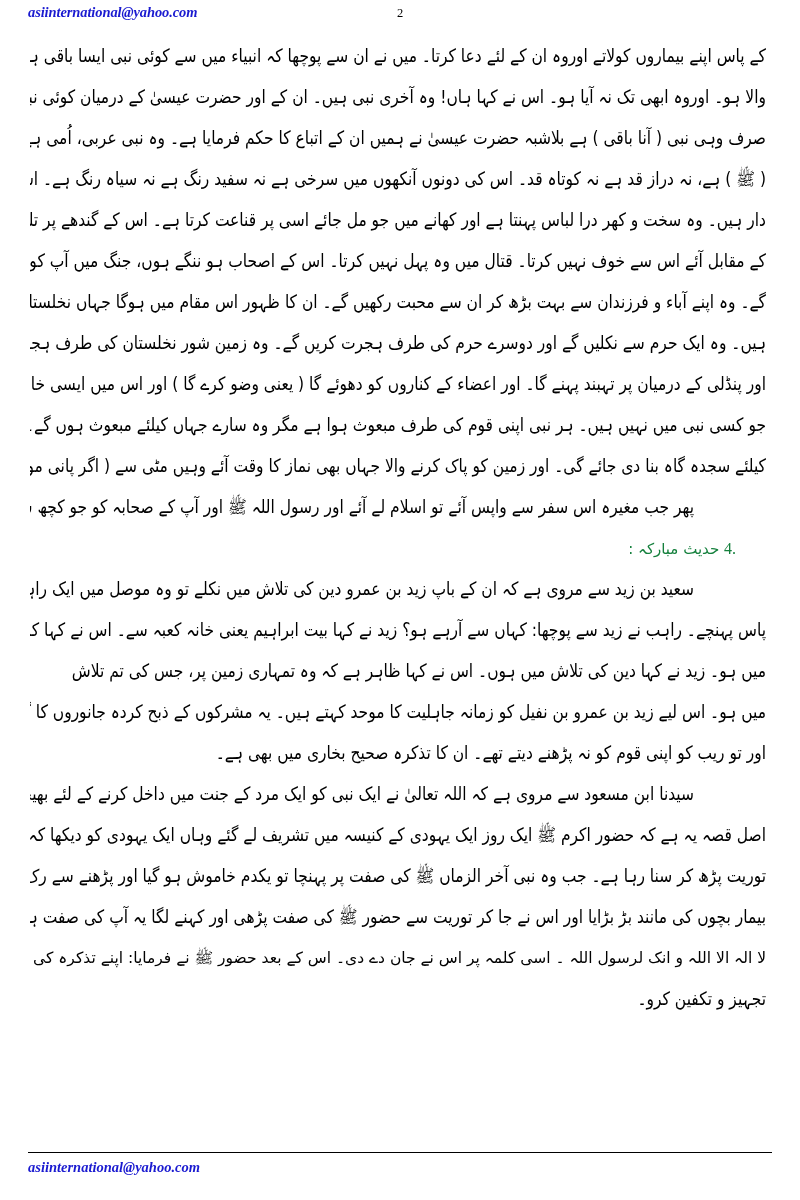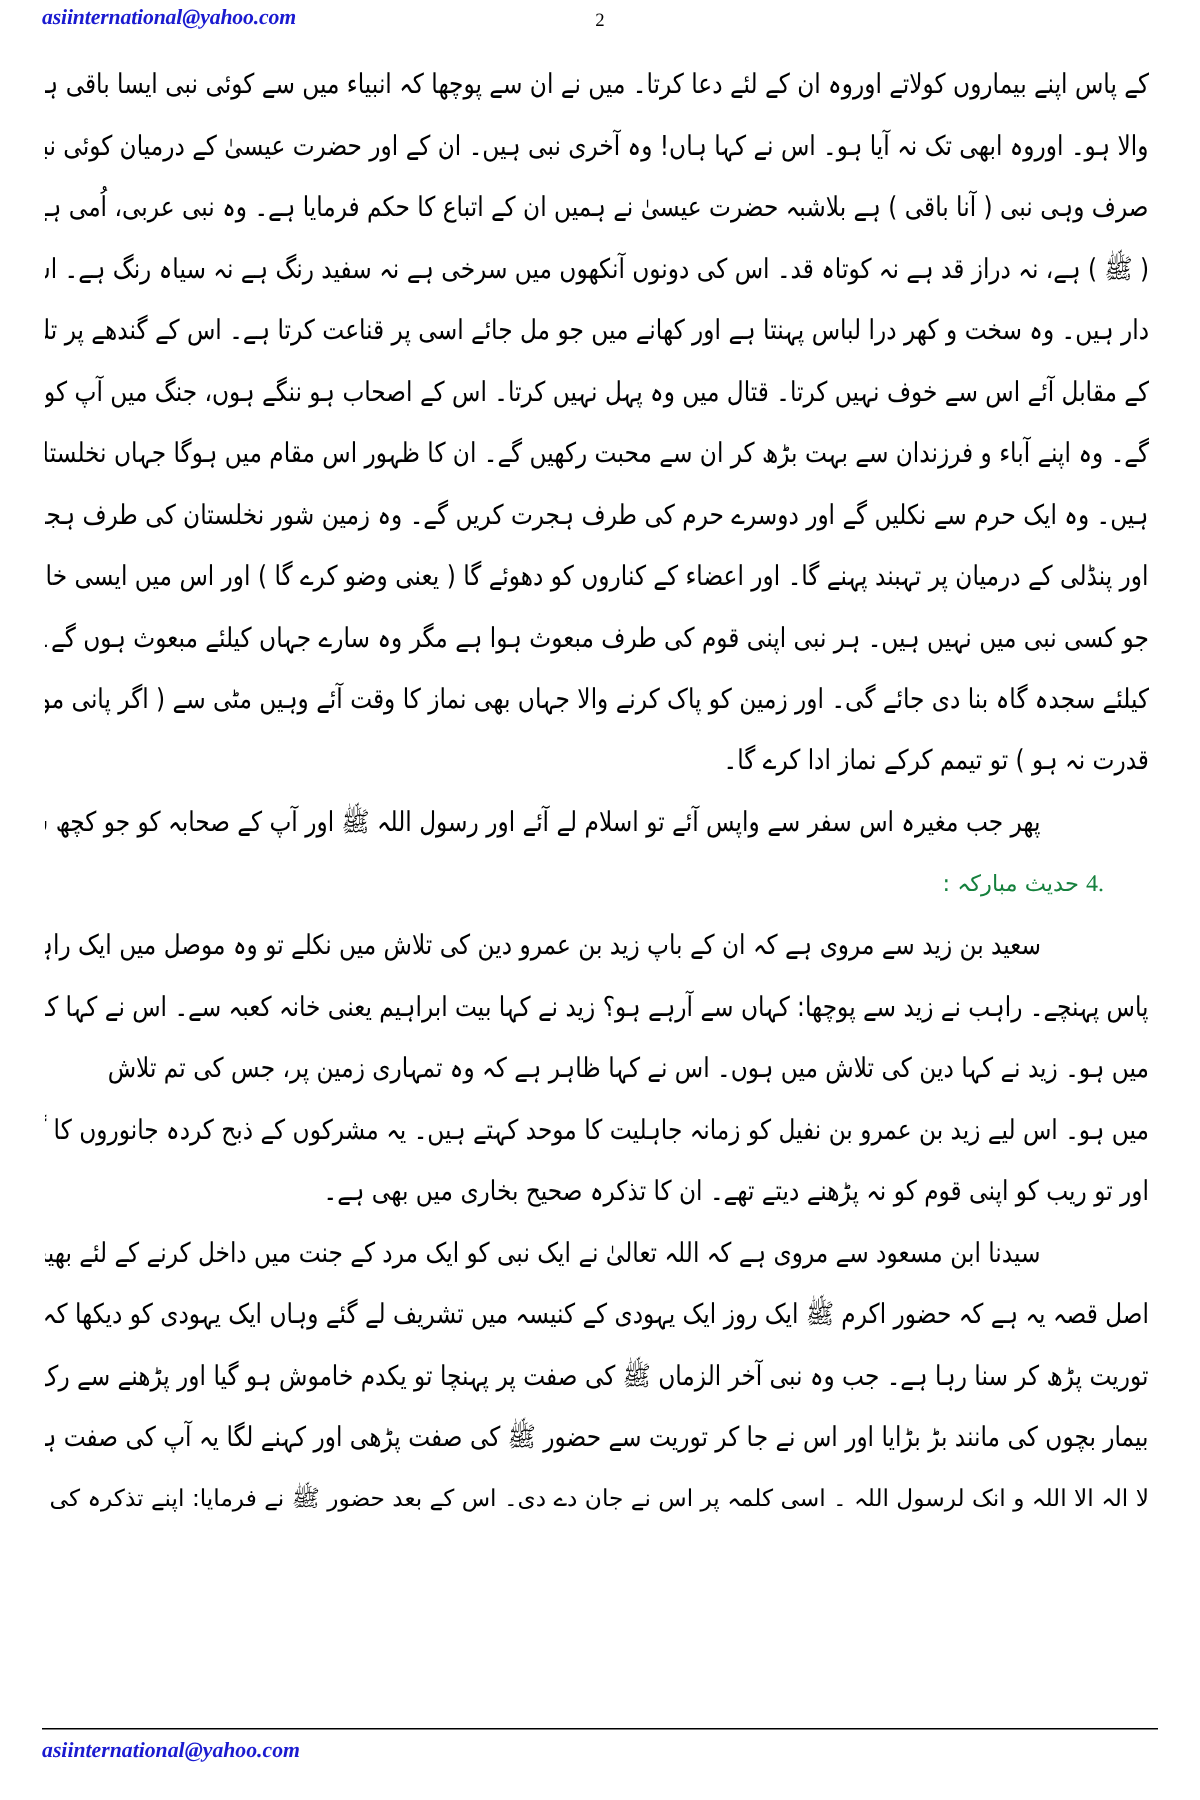--- a/index.html
+++ b/index.html
@@ -200,21 +200,20 @@
       </div>
       <div class="urdu-line stretch">
         <span>اور پنڈلی کے درمیان پر تہبند پہنے گا۔ اور اعضاء کے کناروں کو دھوئے گا ( یعنی وضو کرے گا ) اور اس میں ایسی خاص صفتیں ہوں گی</span>
       </div>
       <div class="urdu-line stretch">
         <span>جو کسی نبی میں نہیں ہیں۔ ہر نبی اپنی قوم کی طرف مبعوث ہوا ہے مگر وہ سارے جہاں کیلئے مبعوث ہوں گے۔ اور ساری زمین اس</span>
       </div>
       <div class="urdu-line stretch">
         <span>کیلئے سجدہ گاہ بنا دی جائے گی۔ اور زمین کو پاک کرنے والا جہاں بھی نماز کا وقت آئے وہیں مٹی سے ( اگر پانی موجود نہ ہو یا</span>
       </div>
-      <div class="urdu-line rtl-right"><span>قدرت نہ ہو ) تو تیمم کرکے نماز ادا کرے گا۔</span></div>
       <div class="urdu-line indent rtl-right"><span>پھر جب مغیرہ اس سفر سے واپس آئے تو اسلام لے آئے اور رسول اللہ ﷺ  اور آپ کے صحابہ کو جو کچھ سنا تھا اس کی خبر دی۔</span></div>
       <div class="heading-line"><span class="num">4.</span><span> حدیث مبارکہ : </span></div>
       <div class="urdu-line indent rtl-right"><span>سعید بن زید سے مروی ہے کہ ان کے باپ زید بن عمرو دین کی تلاش میں نکلے تو وہ موصل میں ایک راہب کے</span></div>
       <div class="urdu-line stretch">
         <span>پاس پہنچے۔ راہب نے زید سے پوچھا:  کہاں سے آرہے ہو؟ زید نے کہا بیت ابراہیم یعنی خانہ کعبہ سے۔ اس نے کہا کس جستجو</span>
       </div>
       <div class="urdu-line stretch">
         <span>میں ہو۔ زید نے کہا دین کی تلاش میں ہوں۔ اس نے کہا ظاہر ہے کہ وہ تمہاری زمین پر، جس کی تم تلاش</span>
       </div>
       <div class="urdu-line stretch">
@@ -225,20 +224,21 @@
       <div class="urdu-line stretch">
         <span>اصل قصہ یہ ہے کہ حضور اکرم ﷺ ایک روز ایک یہودی کے کنیسہ میں تشریف لے گئے وہاں ایک یہودی کو دیکھا کہ وہ اپنی قوم کو</span>
       </div>
       <div class="urdu-line stretch">
         <span>توریت پڑھ کر سنا رہا ہے۔ جب وہ نبی آخر الزماں ﷺ کی صفت پر پہنچا تو یکدم خاموش ہو گیا اور پڑھنے سے رک گیا۔ پھر وہ</span>
       </div>
       <div class="urdu-line stretch">
         <span>بیمار بچوں کی مانند بڑ بڑایا اور اس نے جا کر توریت سے حضور ﷺ کی صفت پڑھی اور کہنے لگا یہ آپ کی صفت ہے۔ اشھد ان</span>
       </div>
       <div class="arabic-line">لا الہ الا اللہ و انک لرسول اللہ ۔ اسی کلمہ پر اس نے جان دے دی۔ اس کے بعد حضور ﷺ نے فرمایا:  اپنے تذکرہ کی</div>
+      <div class="urdu-line rtl-right"><span>تجہیز و تکفین کرو۔</span></div>
     </div>
 
   <div class="footer">
     <div class="footer-rule"></div>
     <div class="footer-email">asiinternational@yahoo.com</div>
     <div class="footer-url">http://asiinternationals.com</div>
   </div>
 
 </div>
 

